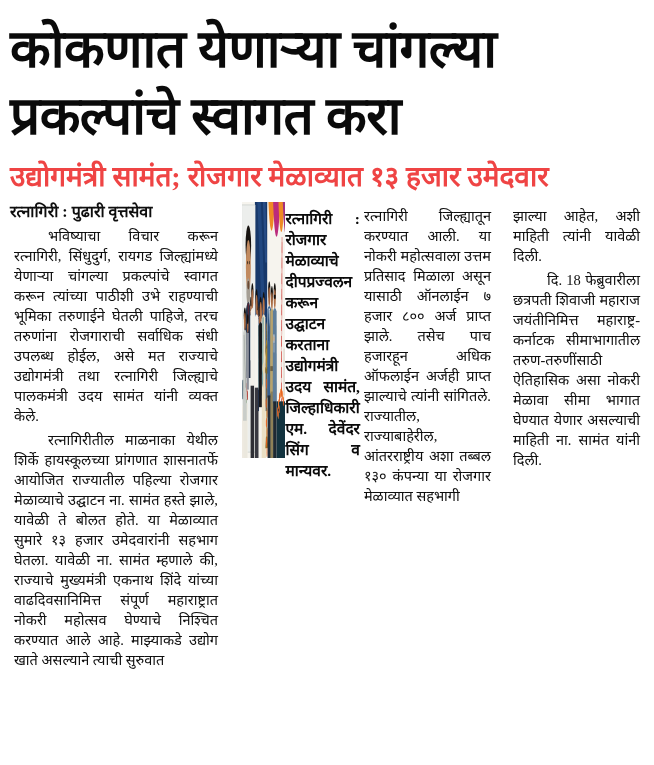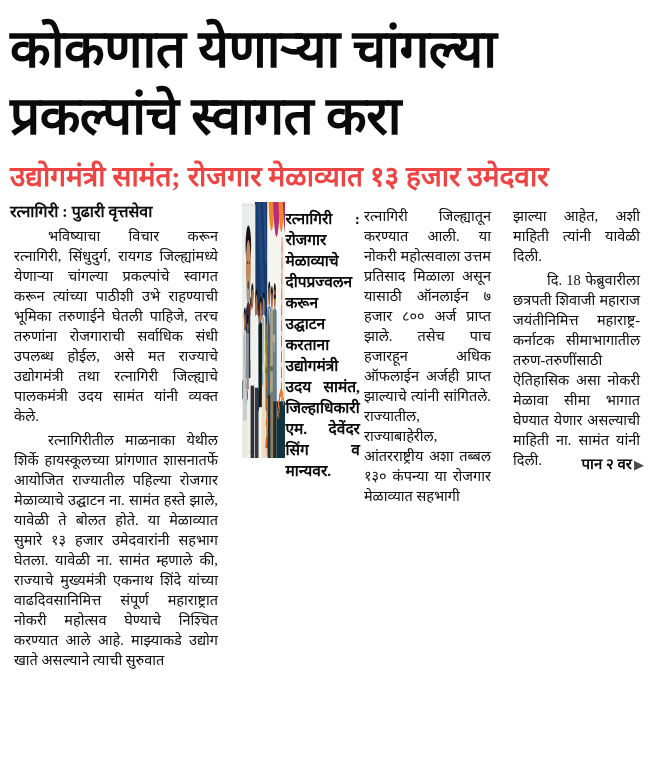--- a/index.html
+++ b/index.html
@@ -260,22 +260,18 @@
 
       <p class="caption">रत्नागिरी : रोजगार मेळाव्याचे दीपप्रज्वलन करून उद्घाटन करताना उद्योगमंत्री उदय सामंत, जिल्हाधिकारी एम. देवेंदर सिंग व मान्यवर.</p>
 
       <div class="two-cols">
         <div class="col2 bodytext">
           <p class="para">रत्नागिरी जिल्ह्यातून करण्यात आली. या नोकरी महोत्सवाला उत्तम प्रतिसाद मिळाला असून यासाठी ऑनलाईन ७ हजार ८०० अर्ज प्राप्त झाले. तसेच पाच हजारहून अधिक ऑफलाईन अर्जही प्राप्त झाल्याचे त्यांनी सांगितले. राज्यातील, राज्याबाहेरील, आंतरराष्ट्रीय अशा तब्बल १३० कंपन्या या रोजगार मेळाव्यात सहभागी</p>
         </div>
         <div class="col3 bodytext">
           <p class="para">झाल्या आहेत, अशी माहिती त्यांनी यावेळी दिली.</p>
           <p class="para indent">दि. 18 फेब्रुवारीला छत्रपती शिवाजी महाराज जयंतीनिमित्त महाराष्ट्र-कर्नाटक सीमाभागातील तरुण-तरुणींसाठी ऐतिहासिक असा नोकरी मेळावा सीमा भागात घेण्यात येणार असल्याची माहिती ना. सामंत यांनी दिली.</p>
-          <div class="cont-row">
-            <span class="cont-label">पान २ वर</span>
-            <span class="cont-arrow">▶</span>
-          </div>
         </div>
       </div>
 
     </div>
   </div>
 </div>
 
 </body></html>

